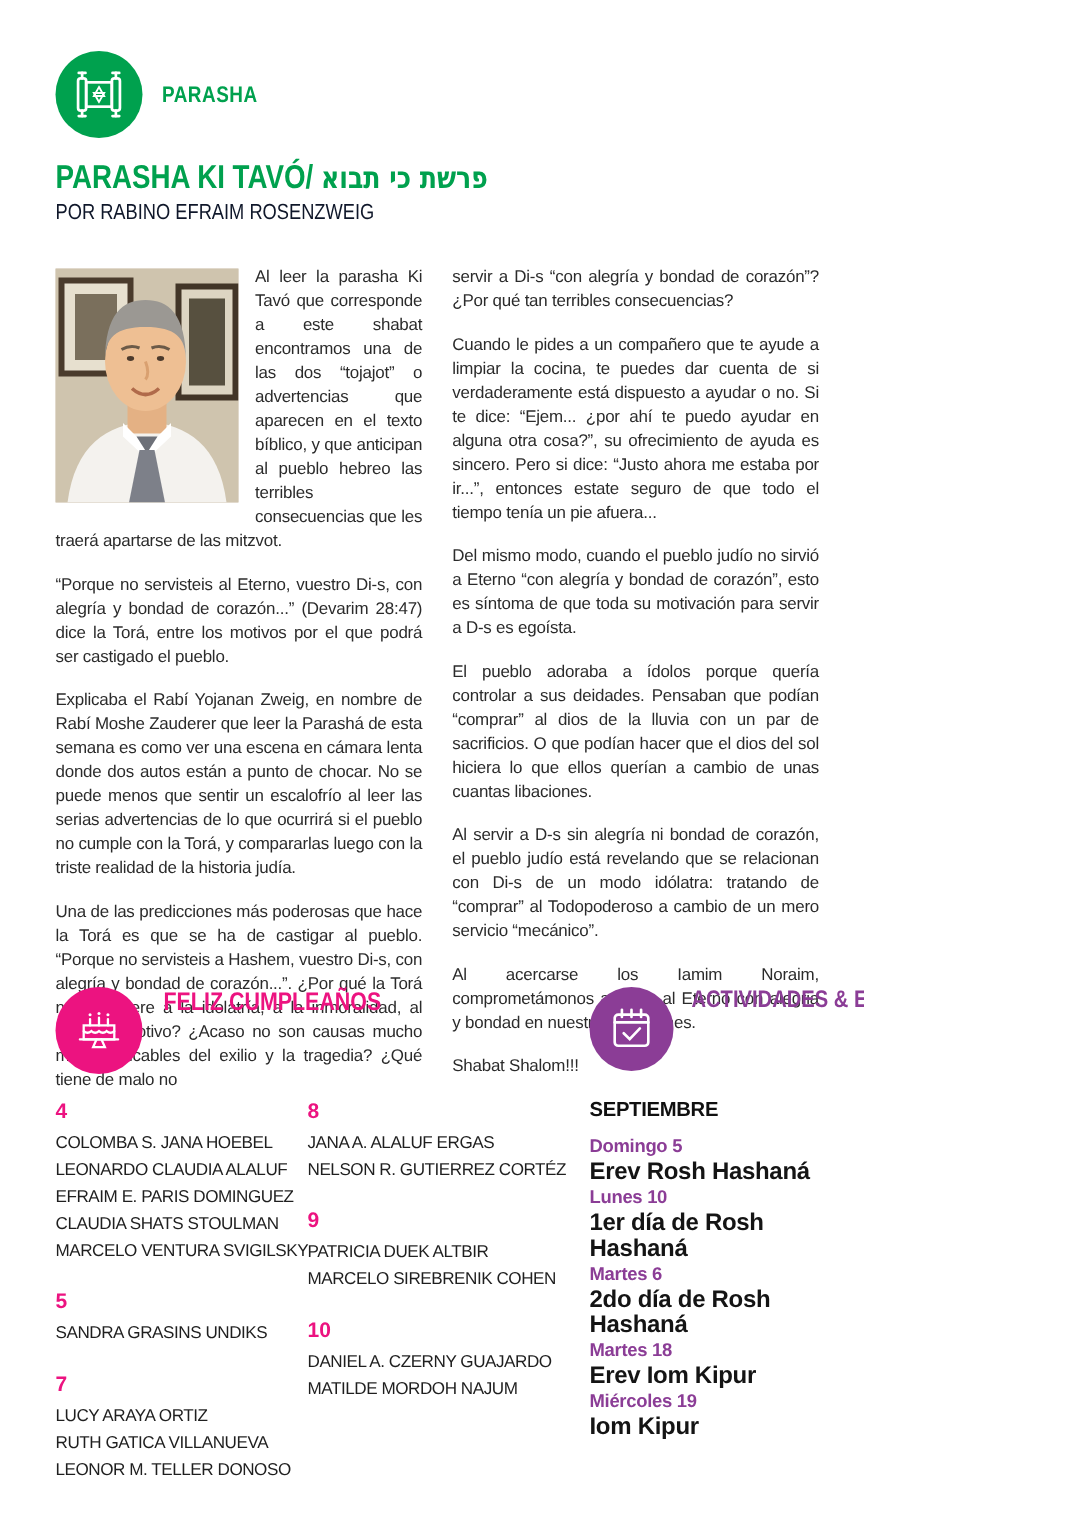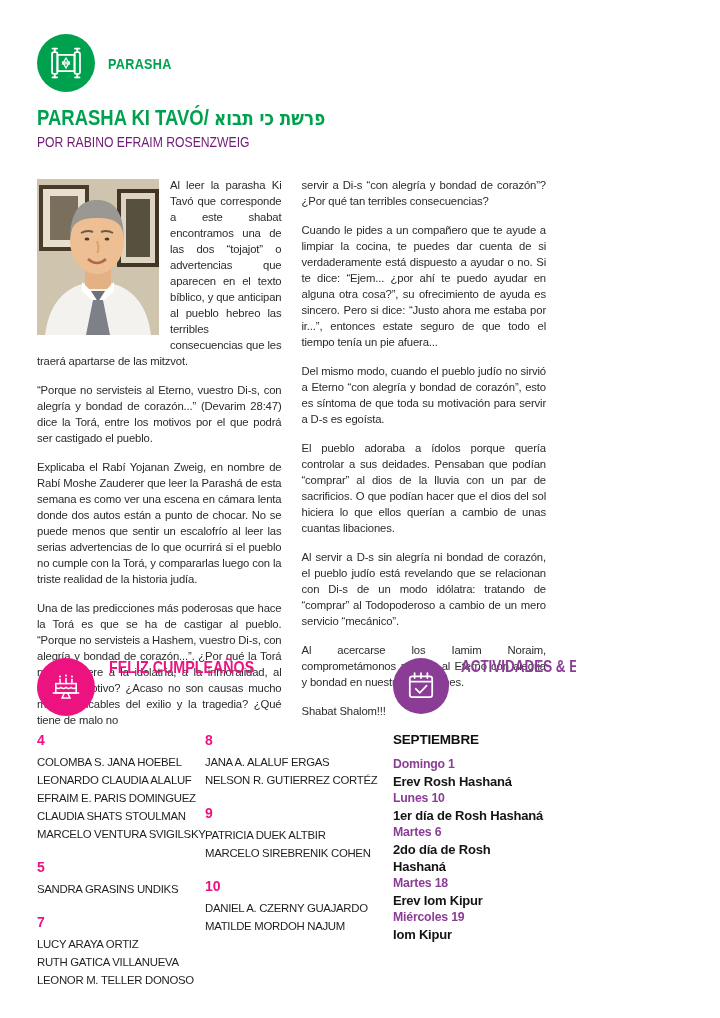--- a/index.html
+++ b/index.html
@@ -18,21 +18,21 @@
   .section-header{display:flex;align-items:center;gap:13px;height:58px;}
   .circle-icon{border-radius:50%;display:flex;align-items:center;justify-content:center;flex:0 0 auto;}
   .circle-green{width:58px;height:58px;background:#00A14E;}
   .circle-pink{width:58px;height:58px;background:#EC1380;}
   .circle-purple{width:56px;height:56px;background:#8B3D96;}
   .section-label{color:#00A14E;font-weight:bold;font-size:15px;letter-spacing:.4px;}
 
   
   .article-title{margin-top:13px;line-height:26px;font-weight:bold;color:#00A14E;font-size:22px;}
   .article-title .hebrew{font-family:"DejaVu Sans",sans-serif;font-size:20px;}
-  .byline{margin-top:2px;line-height:18px;color:#701a75;font-size:14.5px;font-weight:normal;}
+  .byline{margin-top:2px;line-height:18px;color:#0f172a;font-size:14.5px;font-weight:normal;}
 
   
   .columns{display:flex;gap:20px;margin-top:26px;}
   .col{flex:1;min-width:0;font-size:11.3px;line-height:16px;text-align:justify;
        letter-spacing:-.15px;color:#2b2b2b;}
   .col p{margin:0 0 13px 0;}
   .photo{float:left;width:122px;height:156px;margin:2px 11px 4px 0;background:#cfc4ae;}
   .photo svg{display:block;}
 
   
@@ -47,21 +47,21 @@
   .ev-title{color:#8B3D96;font-weight:bold;font-size:16px;}
 
   .bd-columns{display:flex;margin-top:15px;}
   .bd-col{width:168px;flex:0 0 auto;}
   .bd-group{margin-bottom:15px;}
   .bd-day{color:#EC1380;font-weight:bold;font-size:14px;line-height:19px;margin-bottom:3px;}
   .bd-name{font-size:11.4px;line-height:18px;color:#1f1f1f;letter-spacing:-.3px;white-space:nowrap;}
 
   .ev-month{font-weight:bold;font-size:13.5px;color:#101010;margin:18px 0 9px 0;letter-spacing:-.2px;}
   .ev-day{color:#8B3D96;font-weight:bold;font-size:12.3px;line-height:17px;letter-spacing:-.2px;}
-  .ev-name{color:#141414;font-weight:bold;font-size:13px;line-height:17px;letter-spacing:-.2px;}
+  .ev-name{color:#141414;font-weight:bold;font-size:16px;line-height:17px;letter-spacing:-.2px;}
 </style>
 </head>
 <body>
 
 <div class="page">
 
   <header class="section-header">
     <div class="circle-icon circle-green">
       <svg width="36" height="36" viewBox="0 0 40 40" aria-hidden="true">
         <g stroke="#fff" stroke-width="2" fill="none" stroke-linecap="round">
@@ -211,21 +211,21 @@
               <line x1="6" y1="14.5" x2="34" y2="14.5"></line>
               <path d="M13.5 23.5 l5 5 l8.5 -9"></path>
             </g>
           </svg>
         </div>
         <span class="ev-title"><span class="cond">ACTIVIDADES &amp; EVENTOS</span></span>
       </div>
       <div class="ev-month">SEPTIEMBRE</div>
       <div>
         <div>
-          <div class="ev-day">Domingo 1</div>
+          <div class="ev-day">Domingo 5</div>
           <div class="ev-name">Erev Rosh Hashaná</div>
         </div>
         <div>
           <div class="ev-day">Lunes 10</div>
           <div class="ev-name">1er día de Rosh Hashaná</div>
         </div>
         <div>
           <div class="ev-day">Martes 6</div>
           <div class="ev-name">2do día de Rosh Hashaná</div>
         </div>

